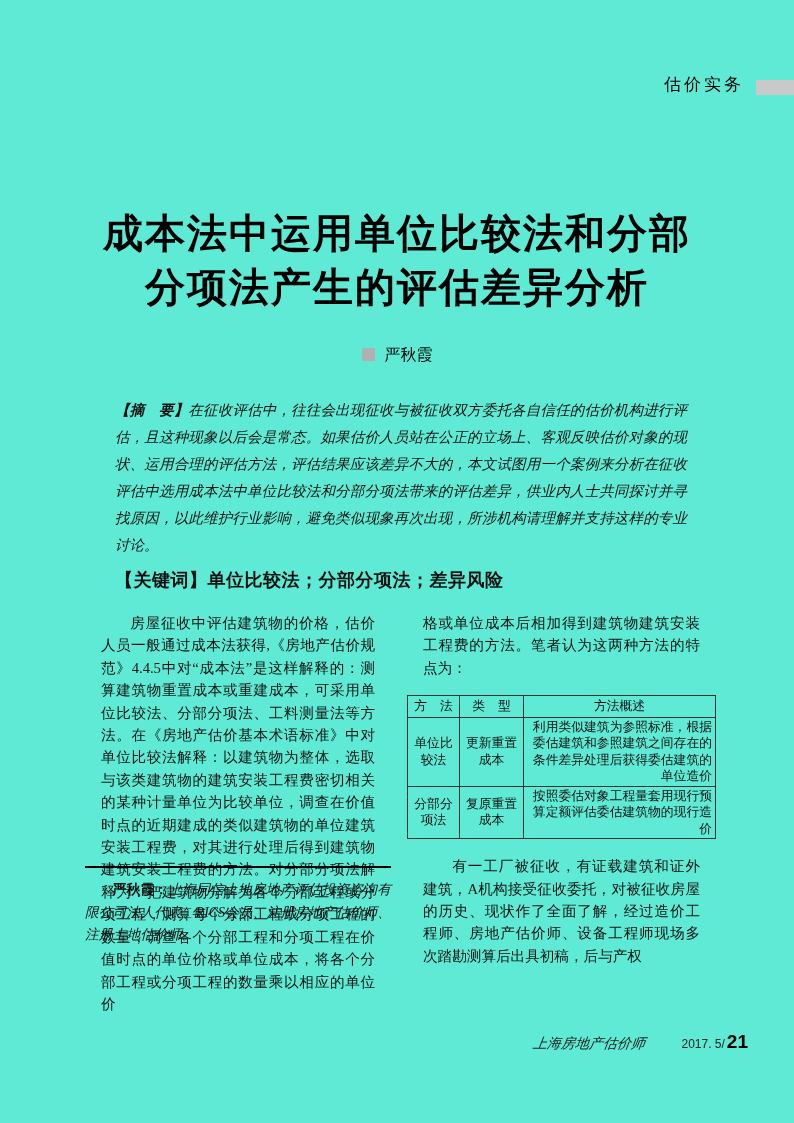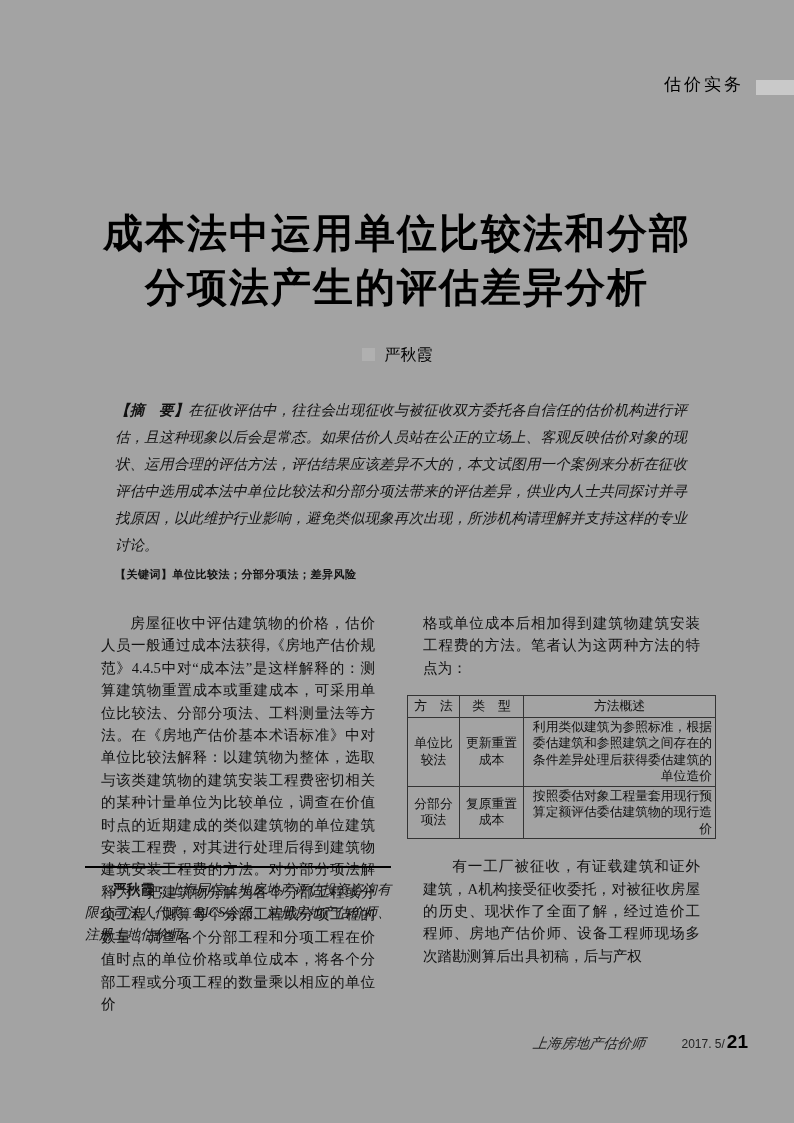--- a/index.html
+++ b/index.html
@@ -1,17 +1,17 @@
 <!DOCTYPE html>
 <html><head>
 <meta charset="utf-8">
 <style>
   html,body { margin:0; padding:0; background:#fff; }
   .page {
-    position:relative; width:794px; height:1123px; background:#a3a3a3;
+    position:relative; width:794px; height:1123px; background:#5eead4;
     font-family:"Liberation Serif", serif; color:#111; overflow:hidden;
   }
   
   .header-label {
     position:absolute; top:73px; left:0; width:744px; text-align:right;
     font-family:"Liberation Sans", sans-serif; font-size:17px; letter-spacing:3px; color:#000;
   }
   .header-block { position:absolute; top:80px; right:0; width:38px; height:15px; }
   
   .title {
@@ -25,22 +25,22 @@
     font-family:"Liberation Sans", sans-serif; font-size:16px; color:#000;
   }
   .author-square { display:inline-block; width:13px; height:13px; margin-right:10px; vertical-align:-1px; }
   
   .abstract {
     position:absolute; top:397px; left:115px; width:572px;
     font-size:14.5px; line-height:27px; text-align:justify; font-style:italic; color:#111;
   }
   .abstract .abs-label { font-weight:bold; }
   .keywords {
-    margin-top:2px; font-style:normal; font-family:"Liberation Sans", sans-serif;
-    font-weight:bold; font-size:11px; letter-spacing:0.5px;
+    margin-top:8px; font-style:normal; font-family:"Liberation Sans", sans-serif;
+    font-weight:bold; font-size:18px; letter-spacing:0.5px;
   }
   
   .col-left  { position:absolute; top:596px; left:85px;  width:306px; }
   .col-right { position:absolute; top:596px; left:407px; width:309px; }
   .body-text p { margin:16px; font-size:14.6px; line-height:22.4px; text-align:justify; }
   .body-text p.indent { text-indent:2em; }
   
   .footnote {
     position:absolute; top:866px; left:85px; width:306px;
     border-top:2px solid #000; padding-top:11px;

